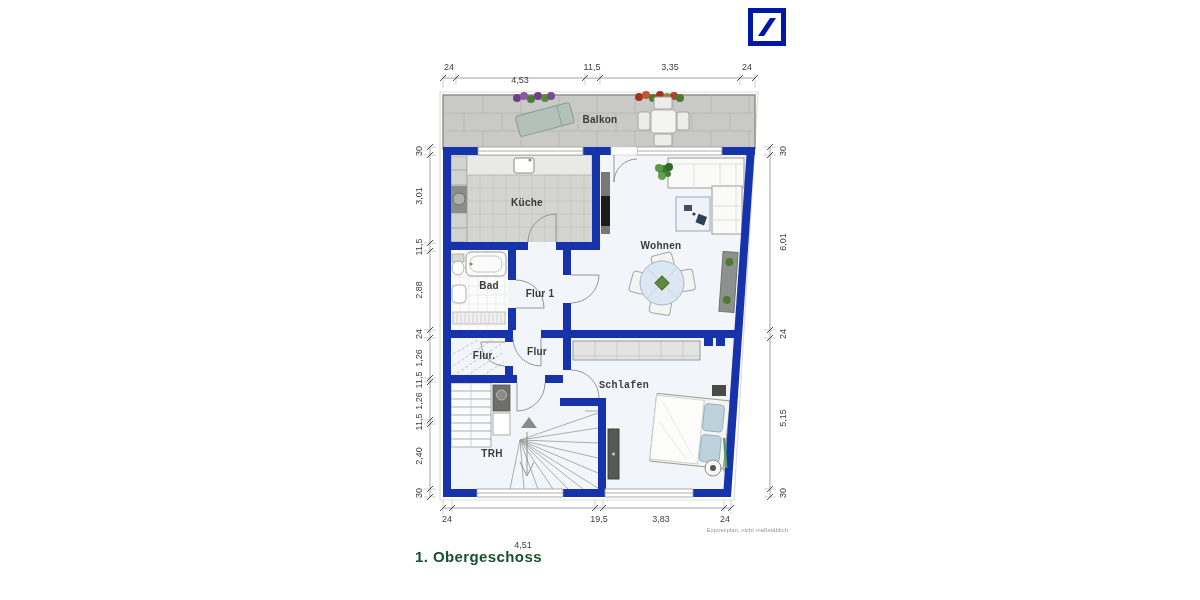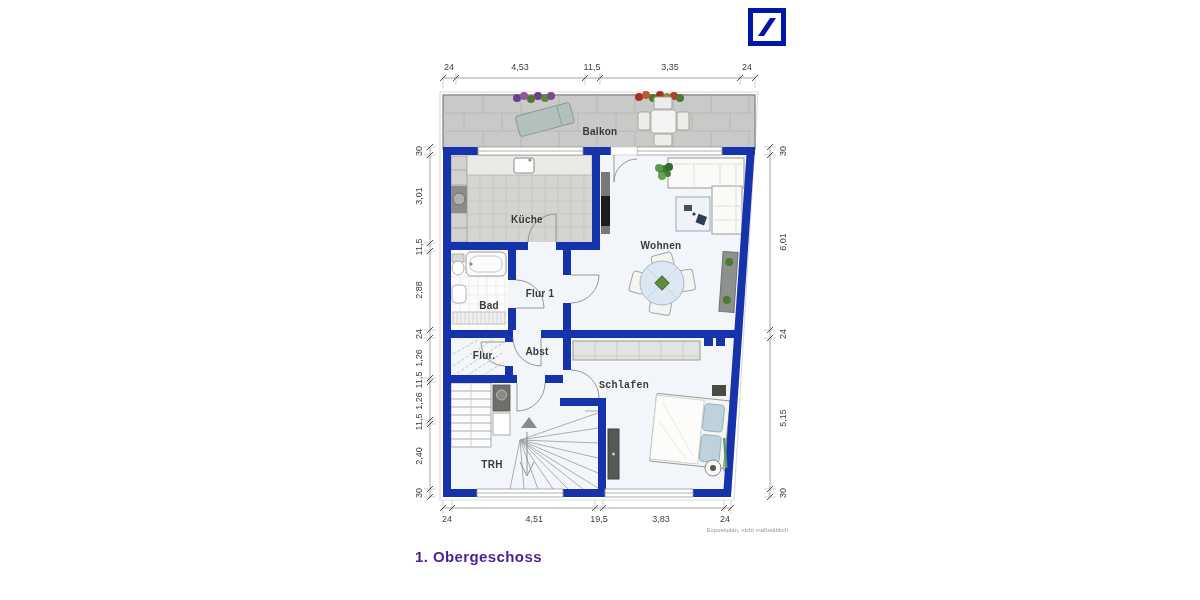--- a/index.html
+++ b/index.html
@@ -6,21 +6,21 @@
   #stage{position:relative;width:1200px;height:600px;background:#ffffff;overflow:hidden;
          font-family:"Liberation Sans",sans-serif;}
   #plan-svg{position:absolute;left:0;top:0;}
   .lbl{position:absolute;width:70px;margin-left:-35px;text-align:center;
        font-size:10px;font-weight:bold;color:#3a3a3a;letter-spacing:.25px;line-height:12px;}
   .dim{position:absolute;width:40px;margin-left:-20px;text-align:center;
        font-size:9px;color:#3c3c3c;line-height:12px;}
   .dimv{position:absolute;width:26px;height:12px;text-align:center;
         font-size:9px;color:#3c3c3c;line-height:12px;transform:rotate(-90deg);}
   .title{position:absolute;left:415px;top:548px;font-size:15px;font-weight:bold;
-         color:#4c1d95;letter-spacing:.4px;}
+         color:#14532d;letter-spacing:.4px;}
   .footnote{position:absolute;left:668px;top:527px;width:120px;text-align:right;
             font-size:6px;color:#979792;}
   .logo{position:absolute;left:748px;top:8px;width:38px;height:38px;}
 </style>
 </head>
 <body>
 
 <div id="stage">
 
   <svg id="plan-svg" width="1200" height="600" viewBox="0 0 1200 600">
@@ -226,38 +226,38 @@
                M443 500V514M452 500V512M595 500V512M603 500V512M724 500V512M731 500V514
                M424 147H436M424 155H436M424 243H436M424 251H436M424 330H436M424 338H436M424 378H436M424 382H436M424 420H436M424 424H436M424 489H436M424 497H436
                M764 147H776M764 155H776M764 330H776M764 338H776M764 489H776M764 497H776" stroke="#bcbcba" stroke-width="0.7" fill="none"></path>
       <path d="M440 81L446 75M453 81L459 75M582 81L588 75M597 81L603 75M737 81L743 75M752 81L758 75
                M440 511L446 505M449 511L455 505M592 511L598 505M600 511L606 505M721 511L727 505M728 511L734 505
                M427 150L433 144M427 158L433 152M427 246L433 240M427 254L433 248M427 333L433 327M427 341L433 335M427 381L433 375M427 385L433 379M427 423L433 417M427 427L433 421M427 492L433 486M427 500L433 494
                M767 150L773 144M767 158L773 152M767 333L773 327M767 341L773 335M767 492L773 486M767 500L773 494" stroke="#4a4a48" stroke-width="1" fill="none"></path>
     </g>
   </svg>
 
-  <div class="lbl" style="left:600px;top:114px;margin-top:12px;">Balkon</div>
-  <div class="lbl" style="left:527px;top:214px;">Küche</div>
+  <div class="lbl" style="left:600px;top:114px;">Balkon</div>
+  <div class="lbl" style="left:527px;top:197px;">Küche</div>
   <div class="lbl" style="left:661px;top:240px;">Wohnen</div>
-  <div class="lbl" style="left:489px;top:300px;">Bad</div>
+  <div class="lbl" style="left:489px;top:280px;">Bad</div>
   <div class="lbl" style="left:540px;top:288px;">Flur 1</div>
   <div class="lbl" style="left:484px;top:350px;">Flur.</div>
-  <div class="lbl" style="left:537px;top:346px;">Abst</div>
+  <div class="lbl" style="left:537px;top:346px;">Flur</div>
   <div class="lbl" style="left:624px;top:380px;font-family:Liberation Mono, monospace;">Schlafen</div>
-  <div class="lbl" style="left:492px;top:459px;">TRH</div>
+  <div class="lbl" style="left:492px;top:448px;">TRH</div>
 
   <div class="dim" style="left:449px;top:61px;">24</div>
-  <div class="dim" style="left:520px;top:61px;">4,53</div>
+  <div class="dim" style="left:520px;top:74px;">4,53</div>
   <div class="dim" style="left:592px;top:61px;">11,5</div>
   <div class="dim" style="left:670px;top:61px;">3,35</div>
   <div class="dim" style="left:747px;top:61px;">24</div>
 
   <div class="dim" style="left:447px;top:513px;">24</div>
-  <div class="dim" style="left:523px;top:513px;text-align:right;">4,51</div>
+  <div class="dim" style="left:523px;top:539px;">4,51</div>
   <div class="dim" style="left:599px;top:513px;">19,5</div>
   <div class="dim" style="left:661px;top:513px;">3,83</div>
   <div class="dim" style="left:725px;top:513px;">24</div>
 
   <div class="dimv" style="left:406px;top:145px;">30</div>
   <div class="dimv" style="left:406px;top:190px;">3,01</div>
   <div class="dimv" style="left:406px;top:241px;">11,5</div>
   <div class="dimv" style="left:406px;top:284px;">2,88</div>
   <div class="dimv" style="left:406px;top:328px;">24</div>
   <div class="dimv" style="left:406px;top:352px;">1,26</div>

